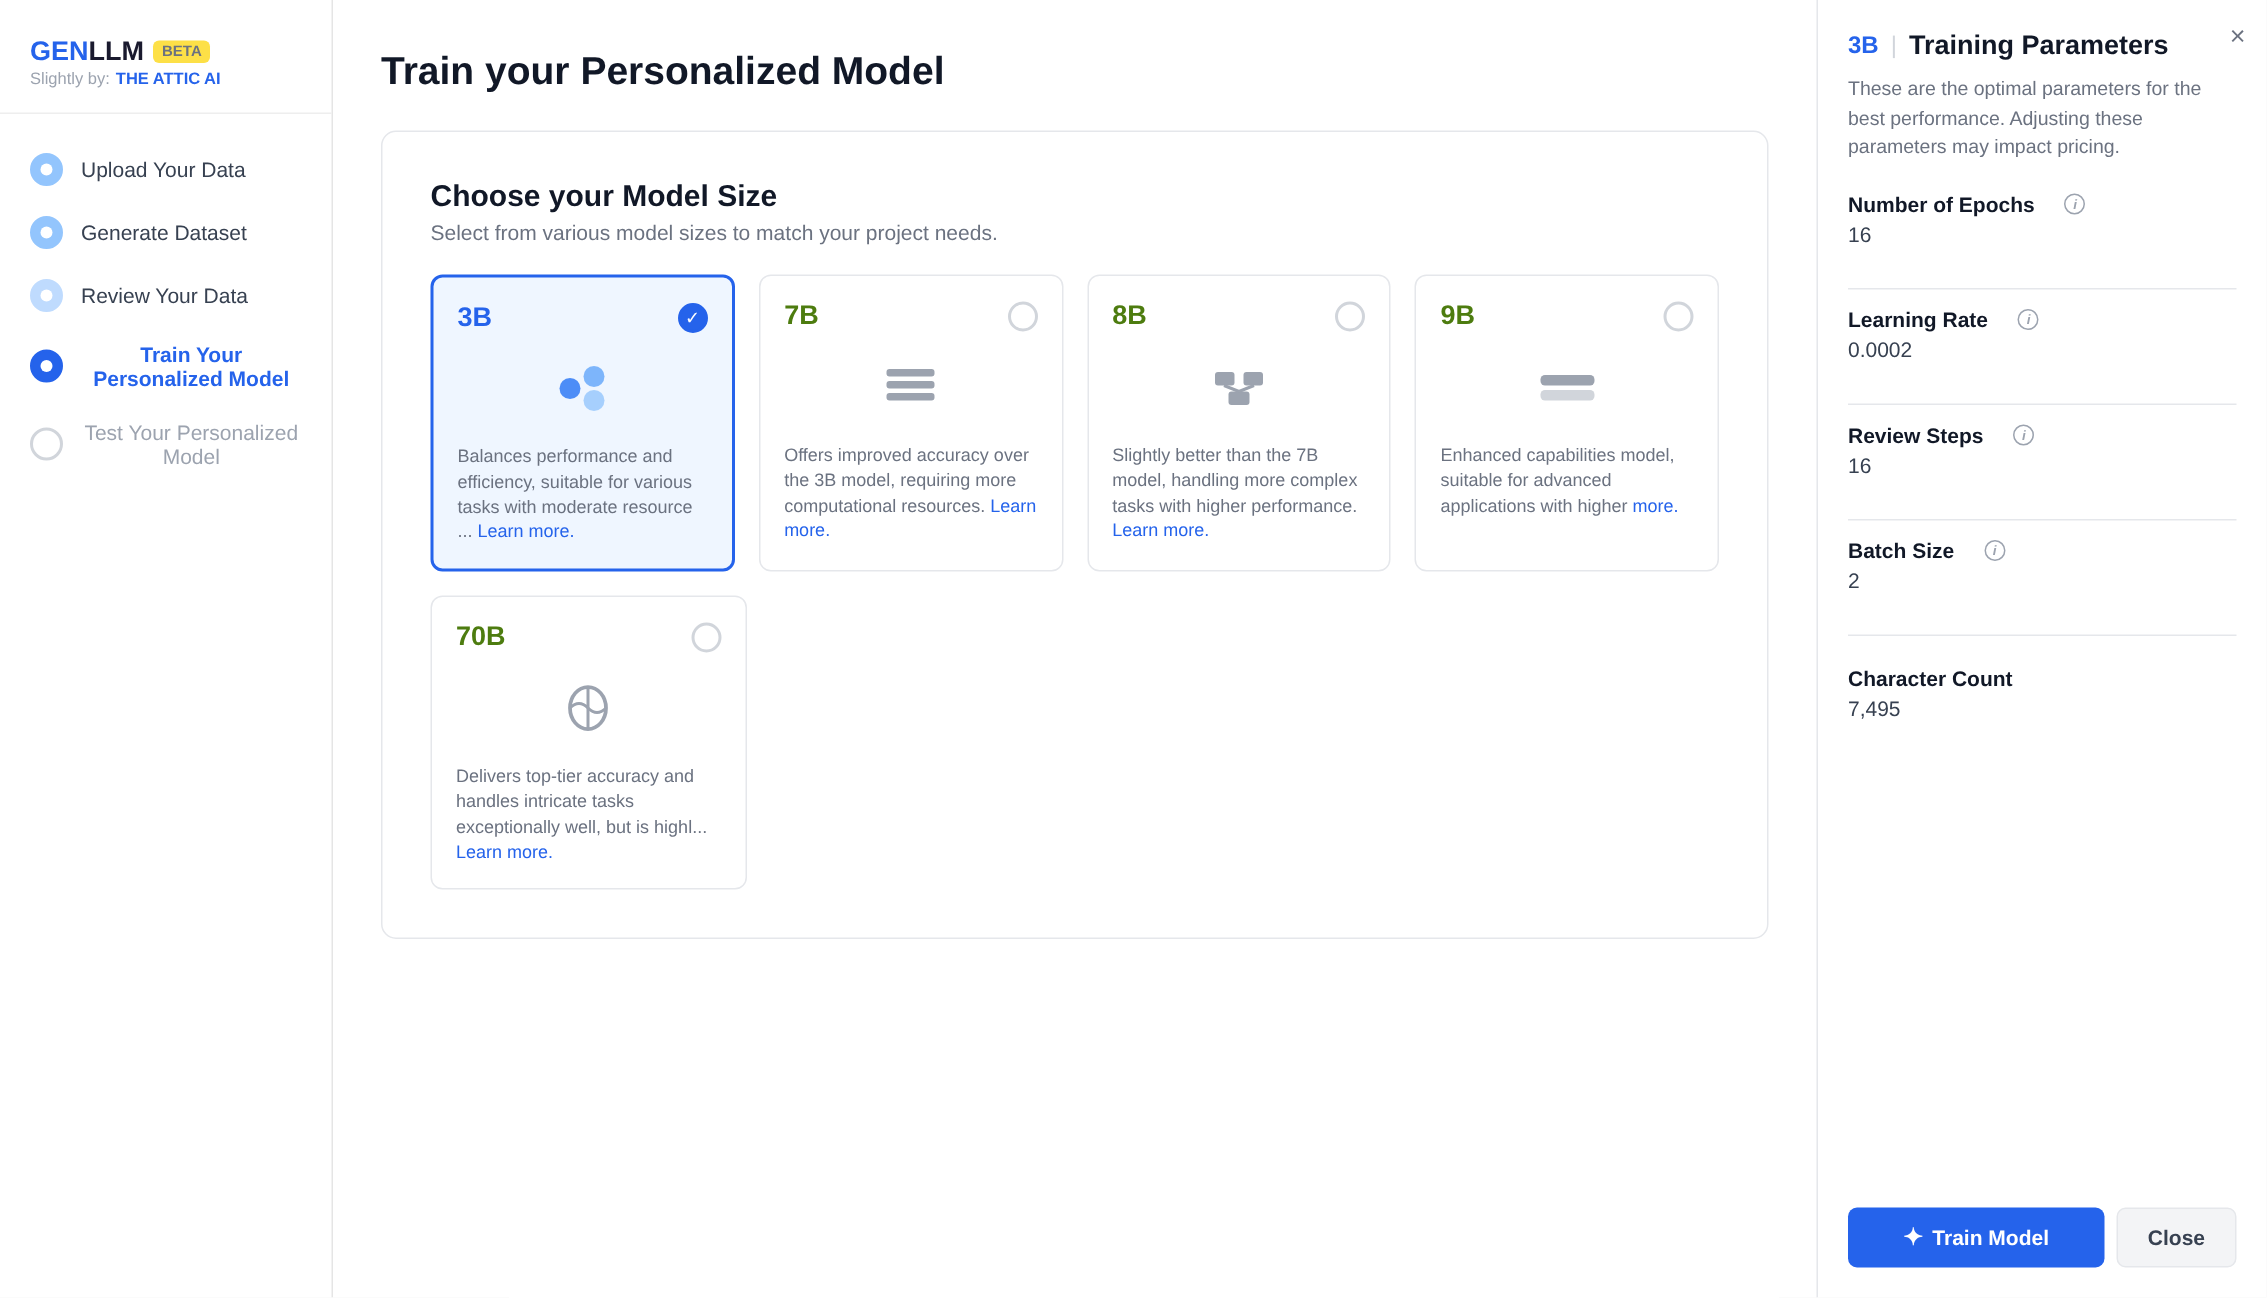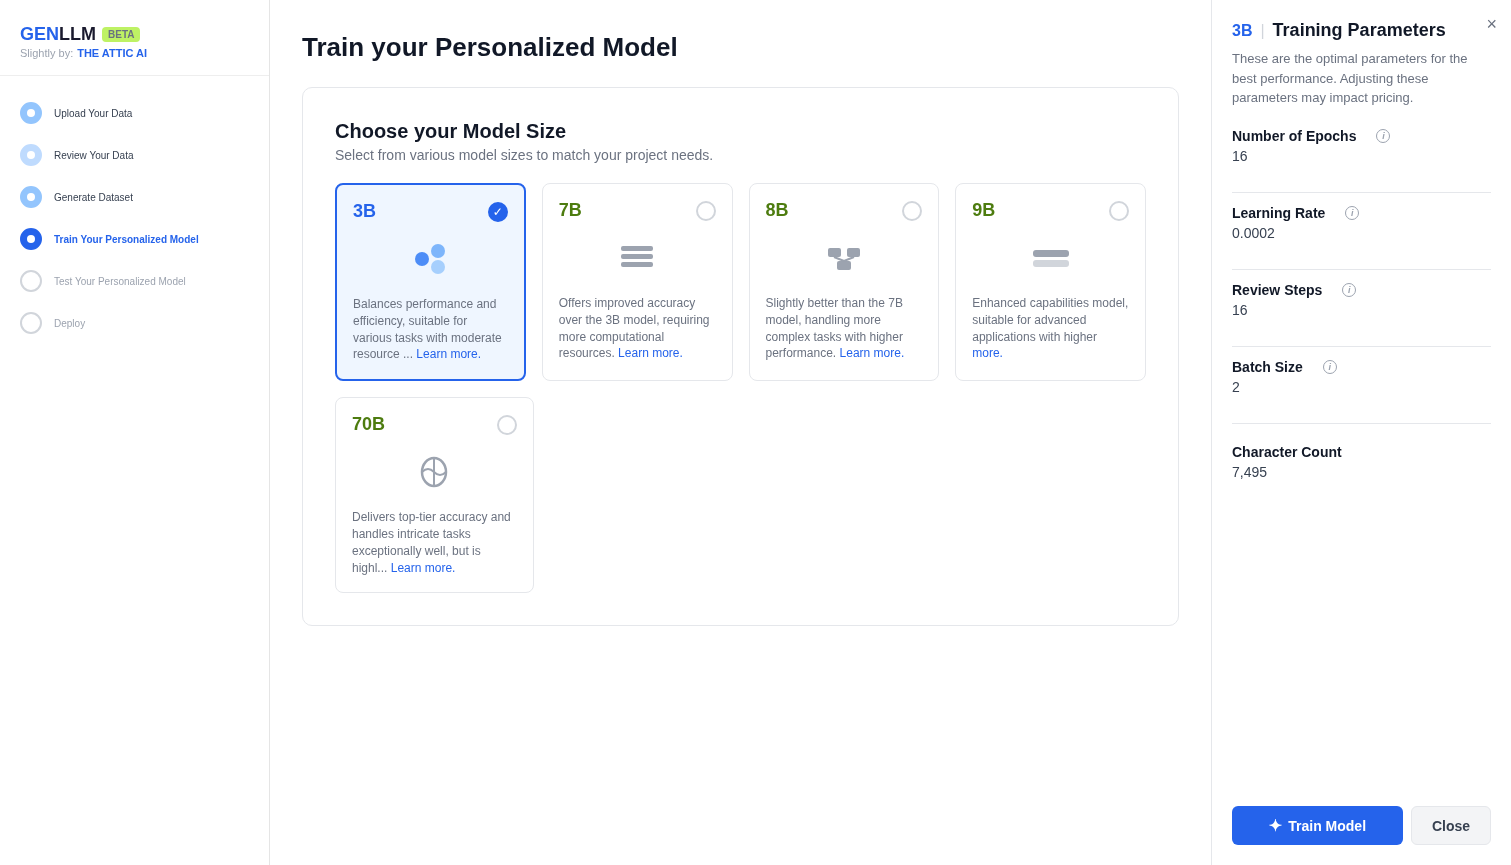--- a/index.html
+++ b/index.html
@@ -1,35 +1,35 @@
 <!DOCTYPE html>
 <html><head>
   <meta charset="utf-8">
   <style>
     * { box-sizing: border-box; margin: 0; padding: 0; }
     body { font-family: -apple-system, BlinkMacSystemFont, 'Segoe UI', sans-serif; background: #f5f5f5; display: flex; height: 865px; overflow: hidden; }
 
     
-    .sidebar { width: 270px; background: #fff; border-right: 1px solid #e5e5e5; padding: 16px 0; display: flex; flex-direction: column; flex-shrink: 0; text-align: center; }
+    .sidebar { width: 222px; background: #fff; border-right: 1px solid #e5e5e5; padding: 16px 0; display: flex; flex-direction: column; flex-shrink: 0; text-align: center; }
     .logo-area { padding: 8px 20px 16px; display: flex; align-items: center; gap: 8px; border-bottom: 1px solid #eee; margin-bottom: 16px; }
     .logo-text { font-size: 18px; font-weight: 800; color: #1a1a2e; }
     .logo-gen { color: #2563eb; }
     .logo-llm { color: #1a1a2e; }
-    .beta-badge { background: #bef264; color: #6b7280; font-size: 10px; font-weight: 600; padding: 2px 6px; border-radius: 4px; }
+    .beta-badge { background: #fde047; color: #6b7280; font-size: 10px; font-weight: 600; padding: 2px 6px; border-radius: 4px; }
     .powered-by { font-size: 11px; color: #9ca3af; display: flex; align-items: center; gap: 4px; margin-top: 2px; }
     .powered-by-brand { color: #2563eb; font-weight: 700; font-size: 11px; }
     .logo-block { display: flex; flex-direction: column; }
 
     .nav-item { display: flex; align-items: center; gap: 12px; padding: 10px 20px; cursor: pointer; }
     .nav-circle { width: 22px; height: 22px; border-radius: 50%; border: 2px solid #d1d5db; background: #fff; display: flex; align-items: center; justify-content: center; flex-shrink: 0; }
     .nav-circle.active { background: #2563eb; border-color: #2563eb; }
     .nav-circle.completed { background: #93c5fd; border-color: #93c5fd; }
     .nav-circle.light-blue { background: #bfdbfe; border-color: #bfdbfe; }
     .nav-circle-dot { width: 8px; height: 8px; border-radius: 50%; background: #fff; }
-    .nav-label { font-size: 10px; color: #374151; font-weight: 500; }
+    .nav-label { font-size: 14px; color: #374151; font-weight: 500; }
     .nav-item.active .nav-label { color: #2563eb; font-weight: 600; }
     .nav-item.dimmed .nav-label { color: #9ca3af; }
 
     
     .main { flex: 1; overflow-y: auto; padding: 32px 32px; background: #fff; }
     .page-title { font-size: 26px; font-weight: 700; color: #111827; margin-bottom: 24px; }
 
     .model-card-container { border: 1px solid #e5e7eb; border-radius: 10px; padding: 32px; background: #fff; }
     .model-section-title { font-size: 20px; font-weight: 700; color: #111827; margin-bottom: 4px; }
     .model-section-sub { font-size: 14px; color: #6b7280; margin-bottom: 20px; }
@@ -87,44 +87,40 @@
     </div>
   </div>
 
   <div class="nav-item">
     <div class="nav-circle completed">
         <div class="nav-circle-dot"></div>
       </div>
     <span class="nav-label">Upload Your Data</span>
   </div>
   <div class="nav-item">
+    <div class="nav-circle completed">
+        <div class="nav-circle-dot"></div>
+      </div>
+    <span class="nav-label">Generate Dataset</span>
+  </div>
+  <div class="nav-item">
     <div class="nav-circle light-blue">
         <div class="nav-circle-dot"></div>
       </div>
     <span class="nav-label">Review Your Data</span>
-  </div>
-  <div class="nav-item">
-    <div class="nav-circle completed">
-        <div class="nav-circle-dot"></div>
-      </div>
-    <span class="nav-label">Generate Dataset</span>
   </div>
   <div class="nav-item active">
     <div class="nav-circle active">
         <div class="nav-circle-dot"></div>
       </div>
     <span class="nav-label">Train Your Personalized Model</span>
   </div>
   <div class="nav-item dimmed">
     <div class="nav-circle"></div>
     <span class="nav-label">Test Your Personalized Model</span>
-  </div>
-  <div class="nav-item dimmed">
-    <div class="nav-circle"></div>
-    <span class="nav-label">Deploy</span>
   </div>
 </div>
 
 <div class="main">
   <h1 class="page-title">Train your Personalized Model</h1>
 
   <div class="model-card-container">
     <div class="model-section-title">Choose your Model Size</div>
     <div class="model-section-sub">Select from various model sizes to match your project needs.</div>
 

